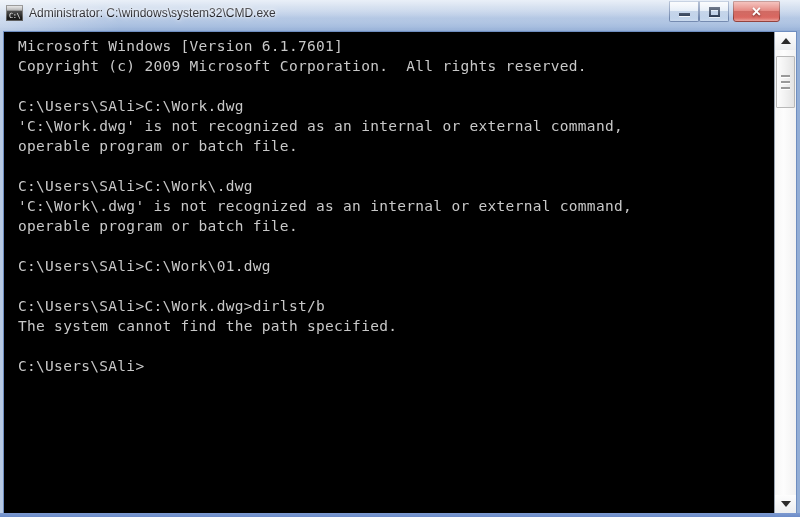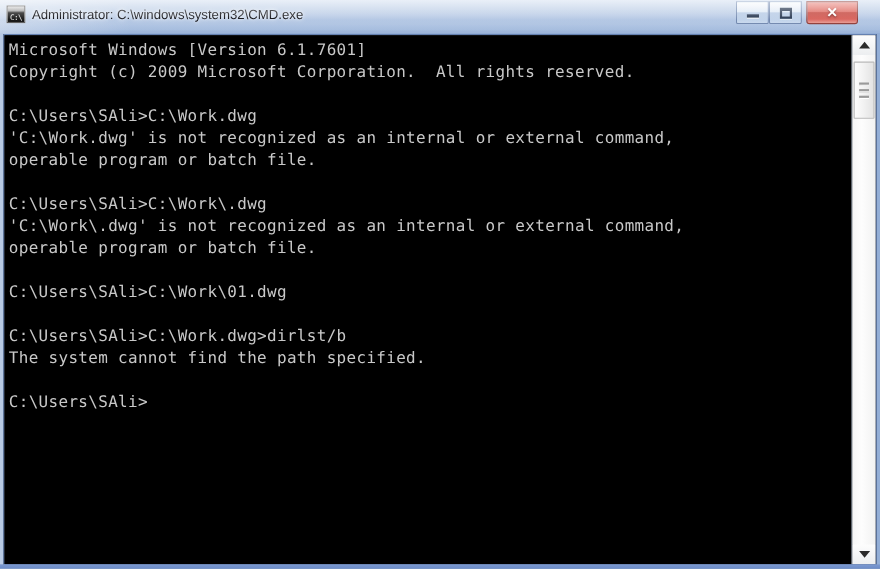--- a/index.html
+++ b/index.html
@@ -175,21 +175,21 @@
     border: 1px solid #6f8ec0;
     box-sizing: border-box;
     box-shadow: inset 0 0 0 1px rgba(255,255,255,0.12);
     overflow: hidden;
   }
   #console {
     position: absolute;
     left: 0; top: 0;
     width: 770px; height: 100%;
     background: #000000;
-    padding: 4px 0 0 4px;
+    padding: 4px 0 0 14px;
     box-sizing: border-box;
     overflow: hidden;
   }
   #console-text {
     font-family: "DejaVu Sans Mono", "Liberation Mono", monospace;
     font-size: 14.5px;
     line-height: 20px;
     color: #c8c8c8;
     white-space: pre;
     letter-spacing: 0.3px;

